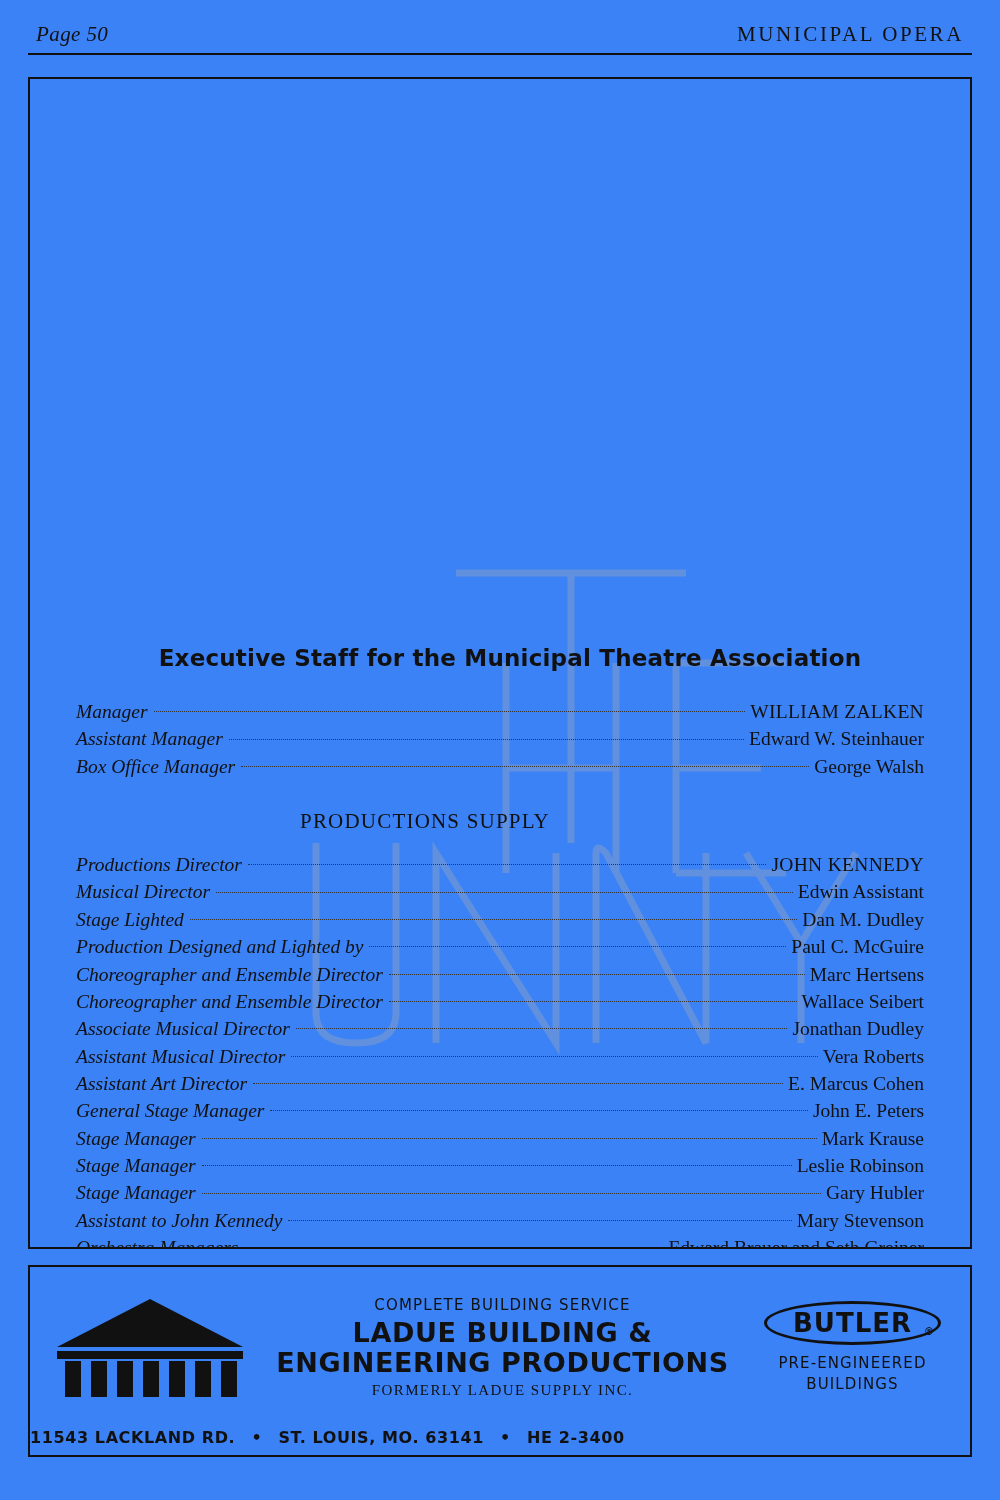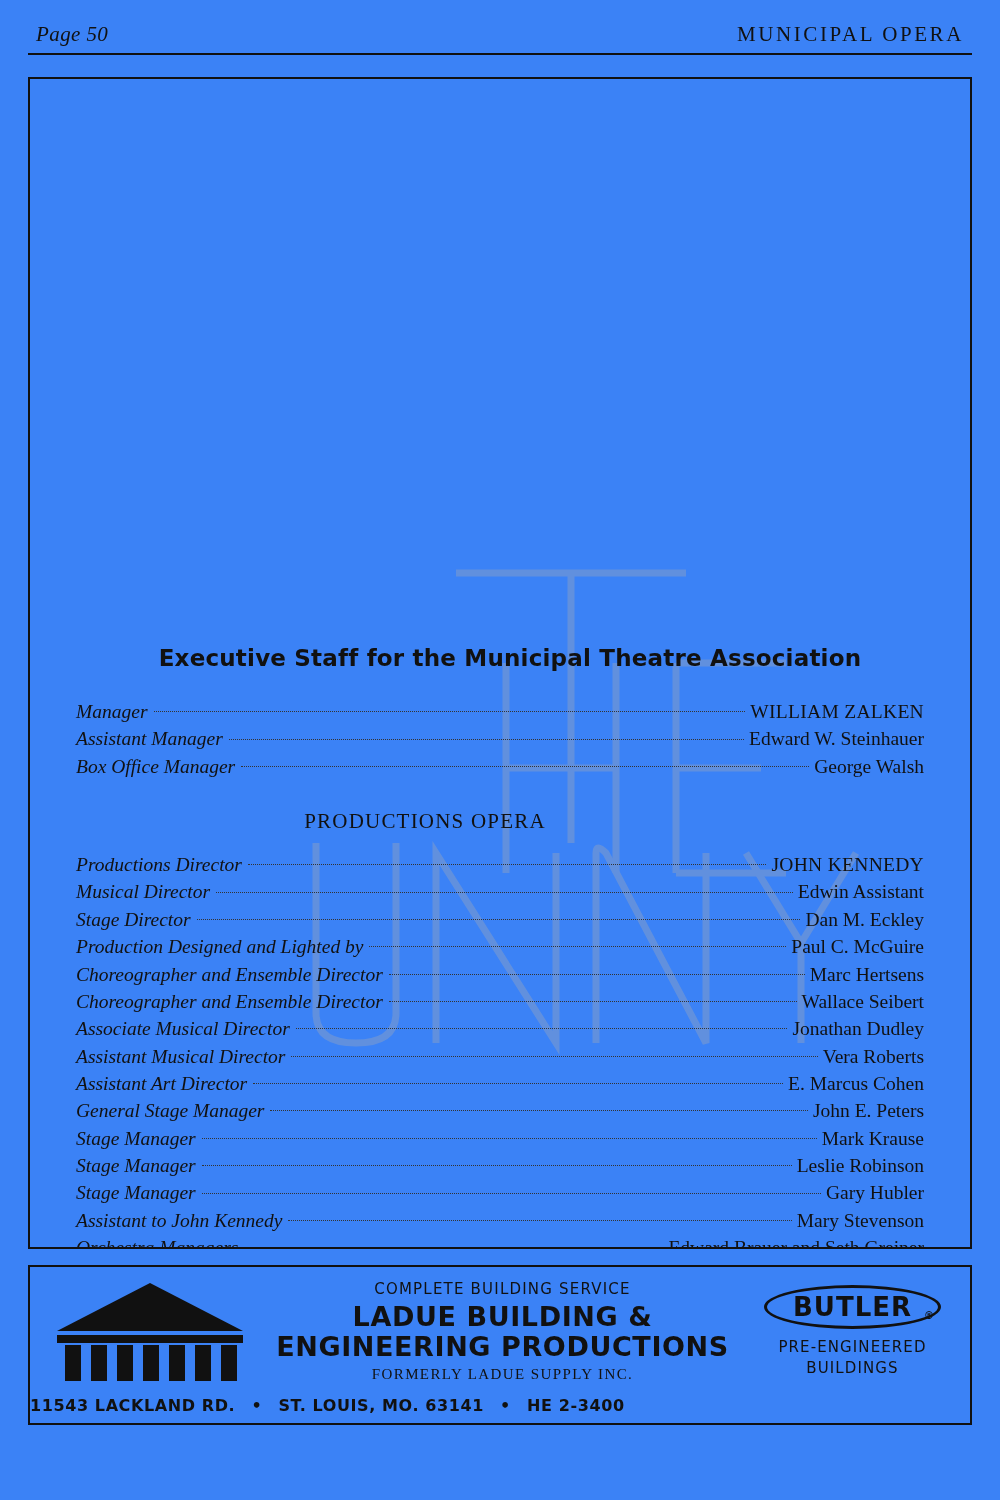--- a/index.html
+++ b/index.html
@@ -103,21 +103,21 @@
     pointer-events:none;
     opacity:.30;
     z-index:5;
   }
   .watermark svg{width:100%;height:100%;}
   .mainbox > *{position:relative;z-index:10;}
   
   .adbox{
     border:2px solid #111;
     margin-top:16px;
-    height:160px;
+    height:192px;
     box-sizing:border-box;
     display:flex;
     flex-direction:column;
     font-family:"DejaVu Sans", sans-serif;
   }
   .adtop{
     display:flex;
     align-items:center;
     flex:1 1 auto;
     padding:6px 10px 0 10px;
@@ -223,37 +223,37 @@
         <span class="leader"></span>
         <span class="name">Edward W. Steinhauer</span>
       </div>
       <div class="row">
         <span class="role">Box Office Manager</span>
         <span class="leader"></span>
         <span class="name">George Walsh</span>
       </div>
     </div>
 
-    <div class="prod-head">PRODUCTIONS OPERA</div>
+    <div class="prod-head">PRODUCTIONS SUPPLY</div>
 
     <div class="rows">
       <div class="row caps">
         <span class="role">Productions Director</span>
         <span class="leader"></span>
         <span class="name">JOHN KENNEDY</span>
       </div>
       <div class="row">
         <span class="role">Musical Director</span>
         <span class="leader"></span>
         <span class="name">Edwin Assistant</span>
       </div>
       <div class="row">
-        <span class="role">Stage Director</span>
-        <span class="leader"></span>
-        <span class="name">Dan M. Eckley</span>
+        <span class="role">Stage Lighted</span>
+        <span class="leader"></span>
+        <span class="name">Dan M. Dudley</span>
       </div>
       <div class="row">
         <span class="role">Production Designed and Lighted by</span>
         <span class="leader"></span>
         <span class="name">Paul C. McGuire</span>
       </div>
       <div class="row">
         <span class="role">Choreographer and Ensemble Director</span>
         <span class="leader"></span>
         <span class="name">Marc Hertsens</span>

